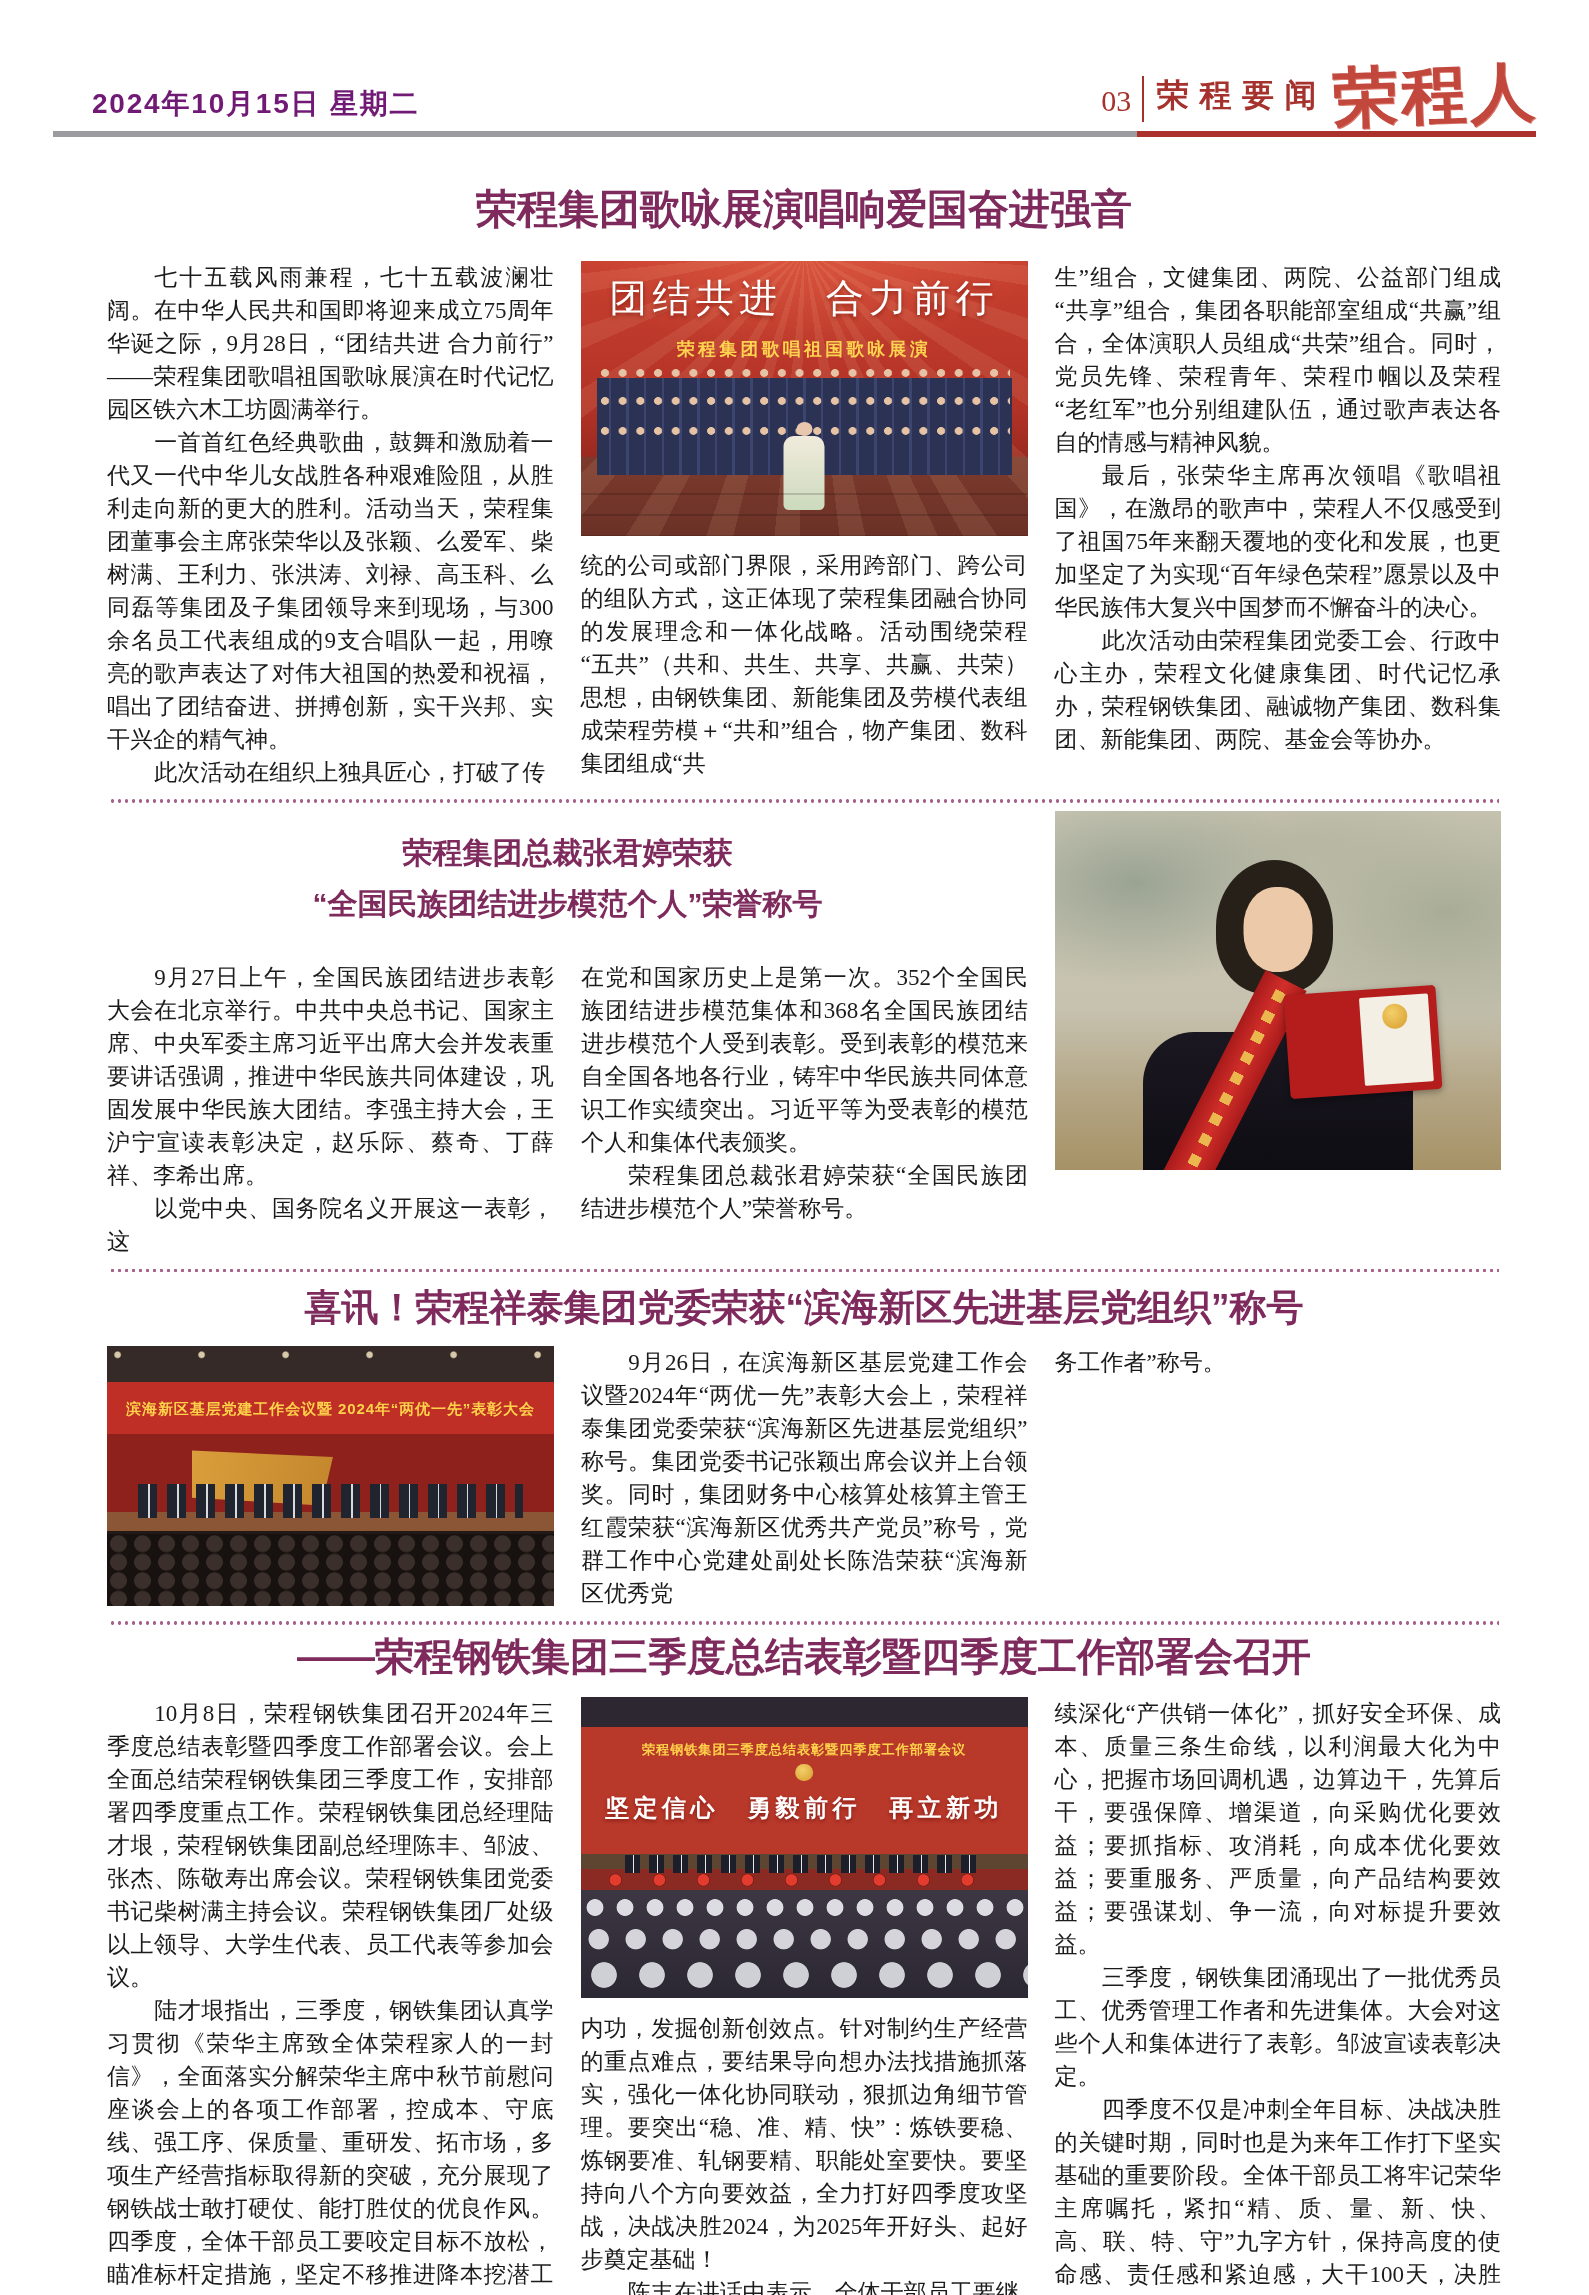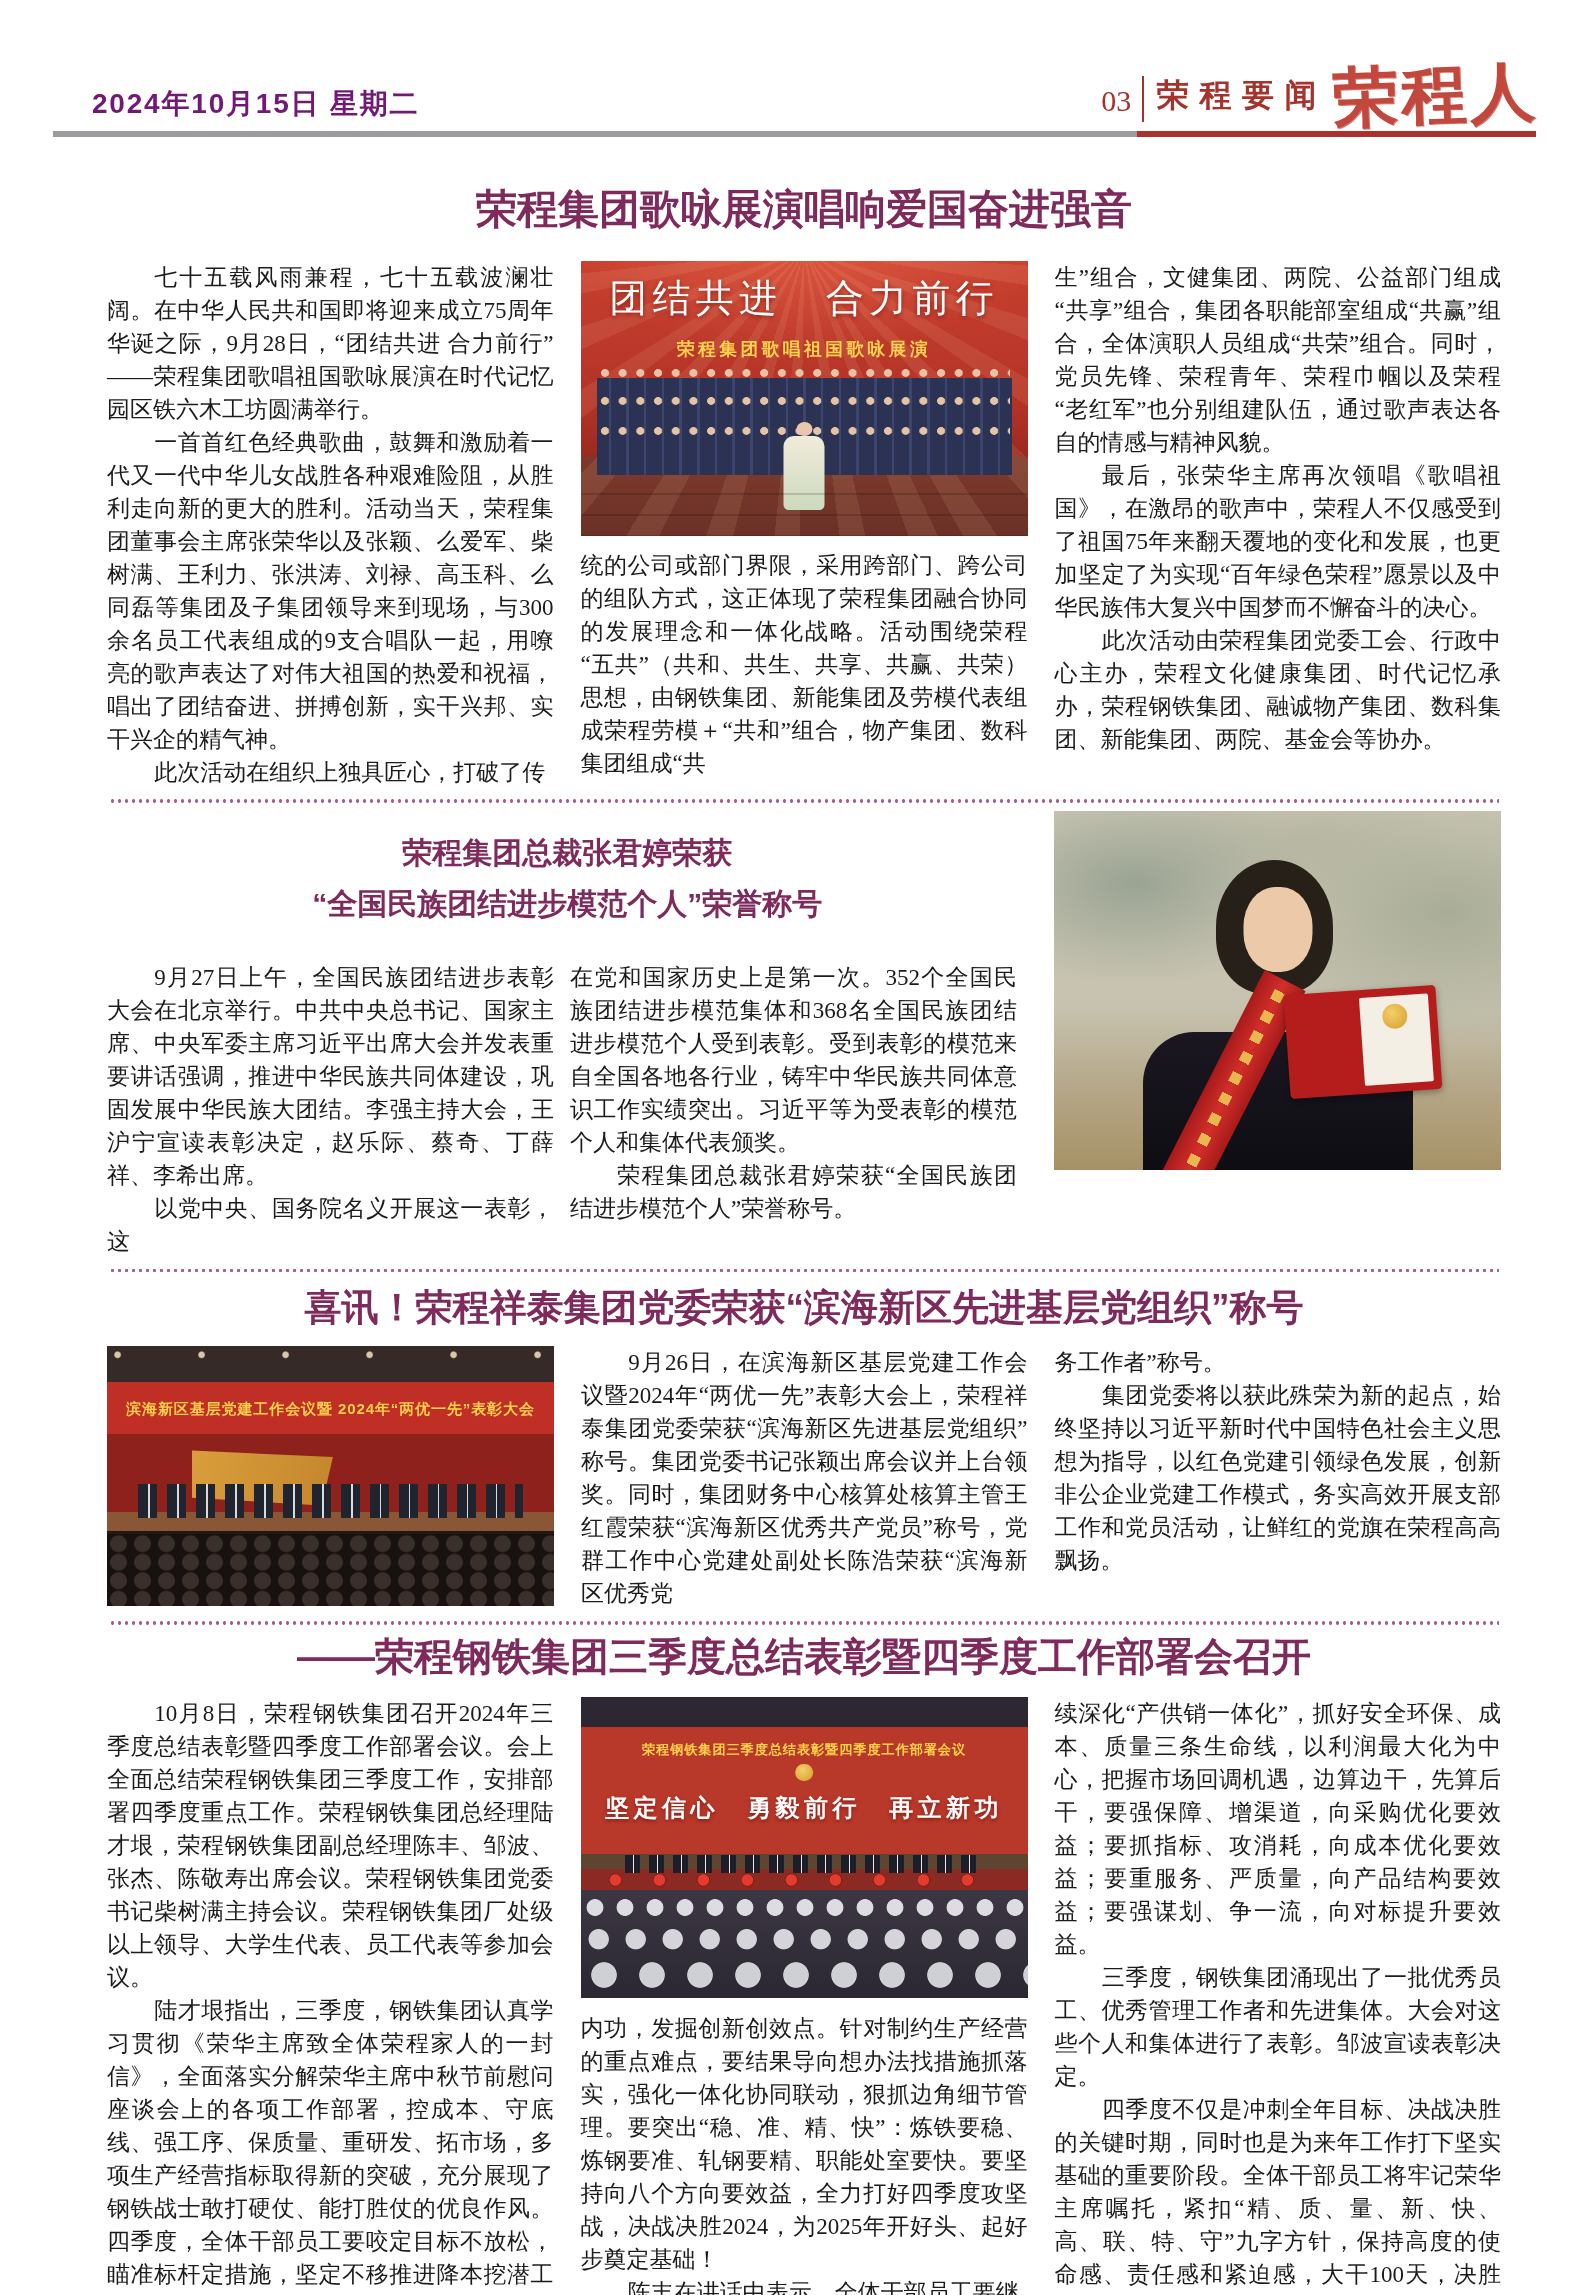--- a/index.html
+++ b/index.html
@@ -35,21 +35,21 @@
   .col  { width:447px; font-size:23px; line-height:33px; text-align:justify; color:#1b1b1b; }
   .col p { margin:0; text-indent:2.05em; }
   .col p.noindent { text-indent:0; }
 
   .dotted { height:3.5px; margin:10.6px 1.8px 8.8px;
             background-image:radial-gradient(circle, #a8618d 1.5px, transparent 1.8px);
             background-size:7px 3.5px; background-repeat:repeat-x; background-position:0 50%; }
 
   .a2-row { display:flex; gap:27px; }
   .a2-left { width:921px; }
-  .a2-left .cols { gap:16px; }
+  .a2-left .cols { gap:27px; }
 
   figure { margin:0; position:relative; overflow:hidden; }
 
   
   .photo1 { width:447px; height:275px; margin-bottom:13.2px;
     background:
       repeating-conic-gradient(from 155deg at 50% -4%, rgba(255,210,170,.10) 0 5deg, rgba(0,0,0,0) 5deg 13deg),
       radial-gradient(ellipse 371px 177px at 50% -8%, rgba(255,130,95,.38), transparent 65%),
       linear-gradient(180deg,#c8402f 0%,#b23226 54%,#9a2a20 71%,#7c3a2c 71.5%,#6b3126 100%); }
   .p1-main { position:absolute; top:21px; width:100%; text-align:center; color:#ffffff;
@@ -232,21 +232,20 @@
             <div class="p3-flag"></div>
             <div class="p3-people"></div>
             <div class="p3-audience"></div>
           </figure>
         </div>
         <div class="col">
             <p>9月26日，在滨海新区基层党建工作会议暨2024年“两优一先”表彰大会上，荣程祥泰集团党委荣获“滨海新区先进基层党组织”称号。集团党委书记张颖出席会议并上台领奖。同时，集团财务中心核算处核算主管王红霞荣获“滨海新区优秀共产党员”称号，党群工作中心党建处副处长陈浩荣获“滨海新区优秀党</p>
           </div>
         <div class="col">
             <p class="noindent">务工作者”称号。</p>
-            <p>集团党委将以获此殊荣为新的起点，始终坚持以习近平新时代中国特色社会主义思想为指导，以红色党建引领绿色发展，创新非公企业党建工作模式，务实高效开展支部工作和党员活动，让鲜红的党旗在荣程高高飘扬。</p>
           </div>
       </div>
     </article>
 
     <div class="dotted"></div>
 
     <article id="a4">
       <div class="title-block">
         <h1 class="a-title">——荣程钢铁集团三季度总结表彰暨四季度工作部署会召开</h1>
       </div>

